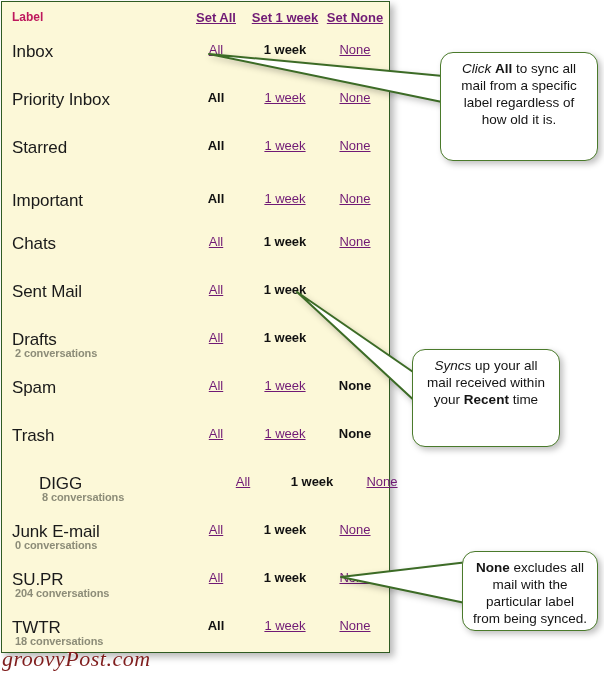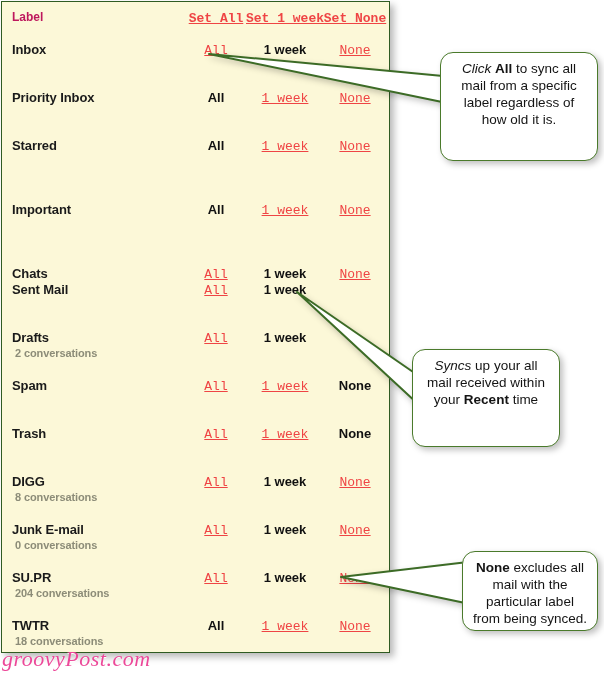--- a/index.html
+++ b/index.html
@@ -19,43 +19,42 @@
     box-shadow:4px 4px 7px rgba(0,0,0,.28);
     z-index:2;
   }
 
   .row{
     position:absolute;left:0;width:100%;height:48px;
   }
 
   .rlabel{
     position:absolute;left:10px;top:0;
-    font-size:13px;font-weight:bold;color:#1a1a1a;
+    font-size:17px;font-weight:normal;color:#1a1a1a;
     letter-spacing:-0.1px;white-space:nowrap;
   }
   .rsub{
     position:absolute;left:13px;top:17px;
     font-size:11px;font-weight:bold;color:#8c8c78;
     letter-spacing:-0.1px;white-space:nowrap;
   }
 
   .cell{
     position:absolute;top:0;text-align:center;
     font-size:13px;white-space:nowrap;
   }
   .c-all {left:178px;width:72px;}
   .c-week{left:238px;width:90px;text-align:center;}
   .c-none{left:318px;width:70px;}
 
   .cell.hdr{top:0;}
 
   .lnk{
-    color:#ef4444;text-decoration:underline;cursor:pointer;
+    color:#701a75;text-decoration:underline;cursor:pointer;
     font-weight:normal;
-    font-family:Liberation Mono, monospace;
   }
   .act{
     color:#111111;font-weight:bold;
   }
 
   
   #hdr-row .lnk{font-weight:bold;font-size:13px;}
   #hdr-label{
     position:absolute;left:10px;top:0;
     font-size:12px;font-weight:bold;color:#be185d;
@@ -80,21 +79,21 @@
   #callout-none  {left:462px;top:551px;width:136px;height:80px;}
 
   
   #arrows{position:absolute;left:0;top:0;width:604px;height:677px;z-index:5;pointer-events:none;}
 
   
   #watermark{
     position:absolute;left:2px;top:646px;z-index:9;
     font-family:"Liberation Serif", serif;
     font-style:italic;font-size:22px;
-    color:#ec4899;
+    color:#7f1d1d;
     letter-spacing:.5px;
     text-shadow:0 1px 0 #fff;
     white-space:nowrap;
   }
 </style>
 </head>
 <body>
 
 <div id="label-panel">
 
@@ -117,27 +116,27 @@
         <span class="cell c-all"><span class="act">All</span></span>
         <span class="cell c-week"><span class="lnk">1 week</span></span>
         <span class="cell c-none"><span class="lnk">None</span></span>
       </div>
       <div class="row" style="top: 136px; padding-left: 11px;">
         <span class="rlabel">Starred</span>
         <span class="cell c-all"><span class="act">All</span></span>
         <span class="cell c-week"><span class="lnk">1 week</span></span>
         <span class="cell c-none"><span class="lnk">None</span></span>
       </div>
-      <div class="row" style="top: 200px; padding-left: 28px;">
+      <div class="row" style="top: 189px; padding-left: 28px;">
         <span class="rlabel">Important</span>
         <span class="cell c-all"><span class="act">All</span></span>
         <span class="cell c-week"><span class="lnk">1 week</span></span>
         <span class="cell c-none"><span class="lnk">None</span></span>
       </div>
-      <div class="row" style="top: 232px; margin-top: 32px;">
+      <div class="row" style="top: 232px;">
         <span class="rlabel">Chats</span>
         <span class="cell c-all"><span class="lnk">All</span></span>
         <span class="cell c-week"><span class="act">1 week</span></span>
         <span class="cell c-none"><span class="lnk">None</span></span>
       </div>
       <div class="row" style="top: 280px;">
         <span class="rlabel">Sent Mail</span>
         <span class="cell c-all"><span class="lnk">All</span></span>
         <span class="cell c-week"><span class="act">1 week</span></span>
         <span class="cell c-none"></span>
@@ -154,21 +153,21 @@
         <span class="cell c-all"><span class="lnk">All</span></span>
         <span class="cell c-week"><span class="lnk">1 week</span></span>
         <span class="cell c-none"><span class="act">None</span></span>
       </div>
       <div class="row" style="top: 424px;">
         <span class="rlabel">Trash</span>
         <span class="cell c-all"><span class="lnk">All</span></span>
         <span class="cell c-week"><span class="lnk">1 week</span></span>
         <span class="cell c-none"><span class="act">None</span></span>
       </div>
-      <div class="row" style="top: 472px;">
+      <div class="row" style="top: 472px; margin-left: 27px;">
         <span class="rlabel">DIGG</span>
         <span class="rsub">8 conversations</span>
         <span class="cell c-all"><span class="lnk">All</span></span>
         <span class="cell c-week"><span class="act">1 week</span></span>
         <span class="cell c-none"><span class="lnk">None</span></span>
       </div>
       <div class="row" style="top: 520px;">
         <span class="rlabel">Junk E-mail</span>
         <span class="rsub">0 conversations</span>
         <span class="cell c-all"><span class="lnk">All</span></span>

